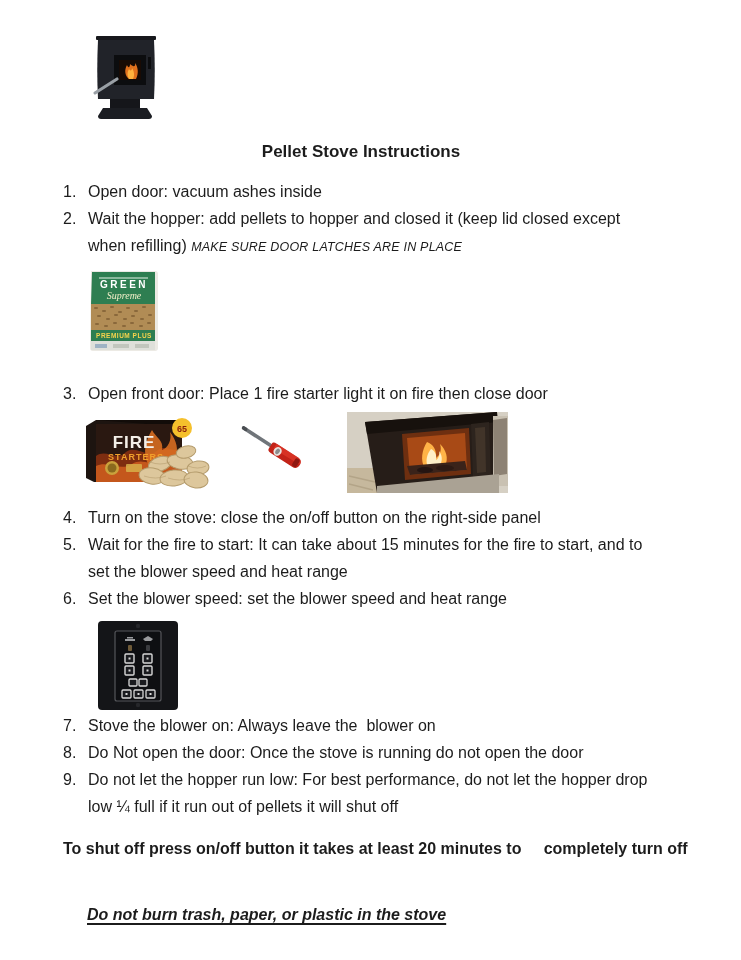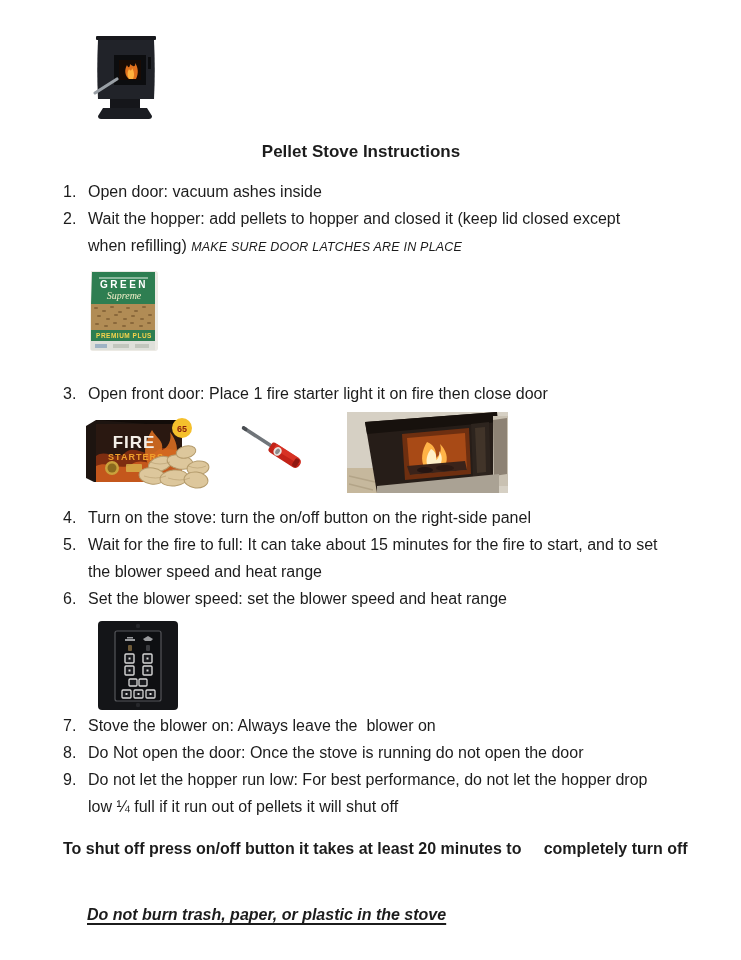--- a/index.html
+++ b/index.html
@@ -196,22 +196,22 @@
           <path d="M124 12 L142 10 L144 66 L126 68 z" fill="#2d241e"></path>
           <path d="M128 16 L138 15 L139 60 L130 61 z" fill="#413429"></path>
           <rect x="146" y="4" width="15" height="70" fill="#c9c1b2"></rect>
           <path d="M146 8 L160 6 L160 62 L147 64 z" fill="#8d8274"></path>
           <path d="M30 74 L152 62 L152 81 L30 81 z" fill="#aaa294"></path>
         </svg>
       </div>
     </div>
 
     <ol class="instructions">
-      <li><span class="num">4.</span><span><span class="seg-b">Turn on the stove</span><span>: turn the on/off button on the right-side panel</span></span></li>
-      <li><span class="num">5.</span><span><span class="seg-b">Wait for the fire to full</span><span>: It can take about 15 minutes for the fire to start, and to set the blower speed and heat range</span></span></li>
+      <li><span class="num">4.</span><span><span class="seg-b">Turn on the stove</span><span>: close the on/off button on the right-side panel</span></span></li>
+      <li><span class="num">5.</span><span><span class="seg-b">Wait for the fire to start</span><span>: It can take about 15 minutes for the fire to start, and to set the blower speed and heat range</span></span></li>
       <li><span class="num">6.</span><span><span class="seg-b">Set the blower speed</span><span>: set the blower speed and heat range</span></span></li>
     </ol>
 
     
     <svg class="img-block panel-block" width="80" height="89" viewBox="0 0 80 89">
       <rect x="0" y="0" width="80" height="89" rx="4" fill="#141518"></rect>
       <circle cx="40" cy="5" r="2.2" fill="#26272b"></circle>
       <circle cx="40" cy="84" r="2.2" fill="#26272b"></circle>
       <rect x="17" y="10" width="46" height="70" rx="2" fill="#0e0f12" stroke="#55565a" stroke-width="1.2"></rect>
       <g fill="#9a9b9e">

